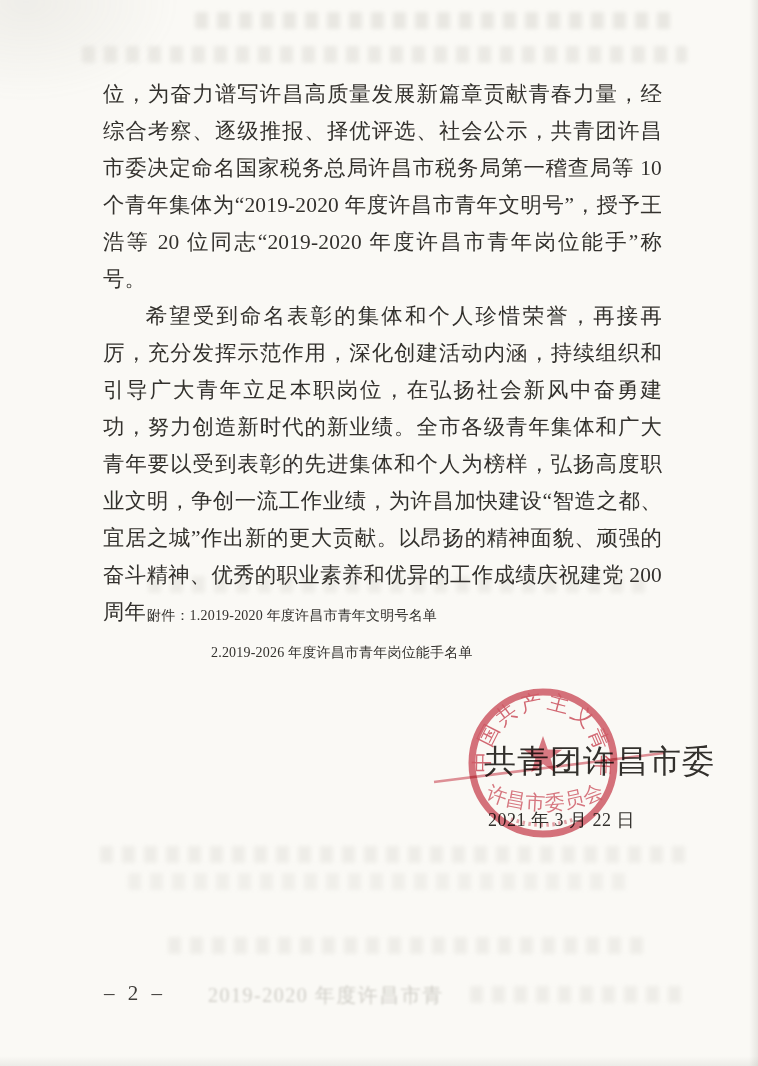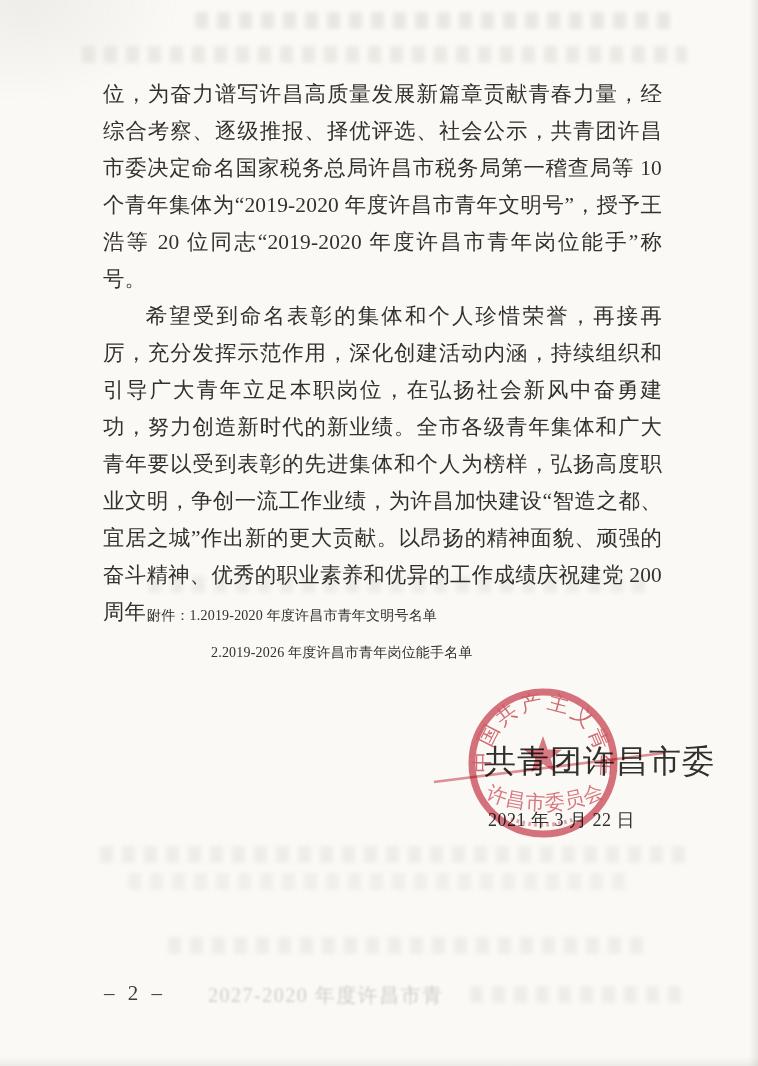--- a/index.html
+++ b/index.html
@@ -68,21 +68,21 @@
   <div class="edge-right"></div>
   <div class="edge-bottom"></div>
 
   <div class="ghost" style="left:195px; top:12px;  width:480px; opacity:0.45;"></div>
   <div class="ghost" style="left:82px;  top:46px;  width:605px; opacity:0.40;"></div>
   <div class="ghost" style="left:148px; top:576px; width:505px; opacity:0.30;"></div>
   <div class="ghost" style="left:100px; top:846px; width:592px; opacity:0.30;"></div>
   <div class="ghost" style="left:128px; top:873px; width:505px; opacity:0.26;"></div>
   <div class="ghost" style="left:168px; top:937px; width:480px; opacity:0.30;"></div>
   <div class="ghost" style="left:470px; top:986px; width:220px; opacity:0.30;"></div>
-  <div class="ghost-text">2027-2020 年度许昌市青</div>
+  <div class="ghost-text">2019-2020 年度许昌市青</div>
 
   <div class="body-text">
     <p>位，为奋力谱写许昌高质量发展新篇章贡献青春力量，经综合考察、逐级推报、择优评选、社会公示，共青团许昌市委决定命名国家税务总局许昌市税务局第一稽查局等 10 个青年集体为“2019-2020 年度许昌市青年文明号”，授予王浩等 20 位同志“2019-2020 年度许昌市青年岗位能手”称号。</p>
     <p class="para-indent">希望受到命名表彰的集体和个人珍惜荣誉，再接再厉，充分发挥示范作用，深化创建活动内涵，持续组织和引导广大青年立足本职岗位，在弘扬社会新风中奋勇建功，努力创造新时代的新业绩。全市各级青年集体和广大青年要以受到表彰的先进集体和个人为榜样，弘扬高度职业文明，争创一流工作业绩，为许昌加快建设“智造之都、宜居之城”作出新的更大贡献。以昂扬的精神面貌、顽强的奋斗精神、优秀的职业素养和优异的工作成绩庆祝建党 200 周年。</p>
   </div>
 
   <div class="attachment">
     <div><span>附件：</span><span>1.2019-2020 年度许昌市青年文明号名单</span></div>
     <div class="attach-row2"><span>2.2019-2026 年度许昌市青年岗位能手名单</span></div>
   </div>

